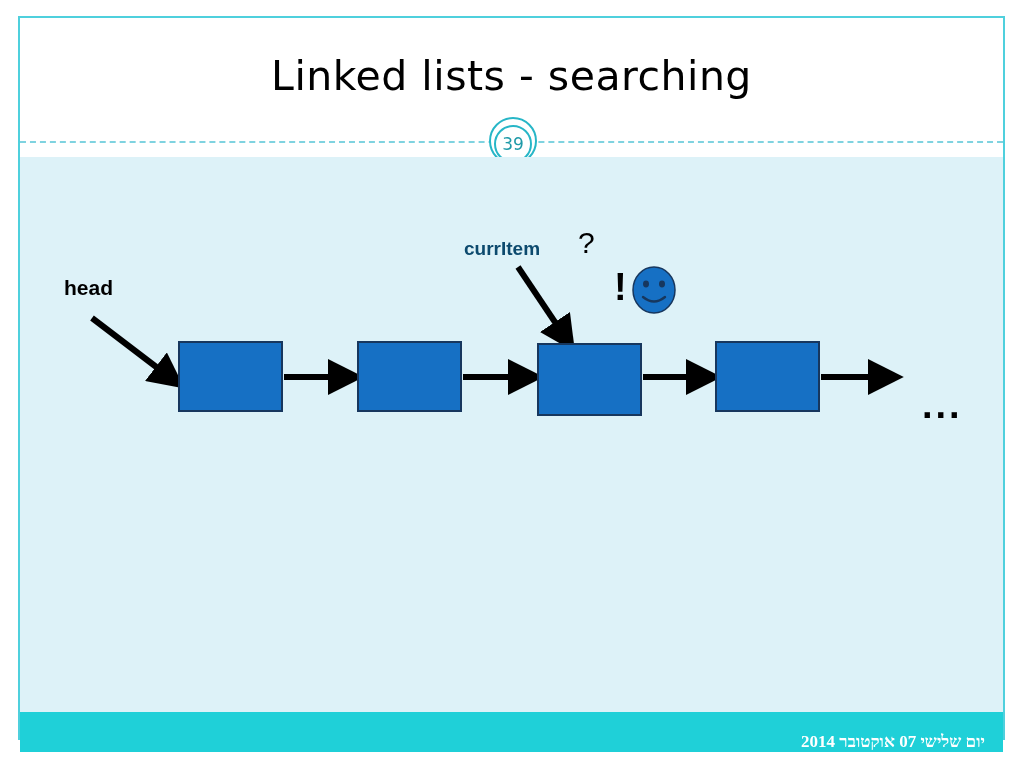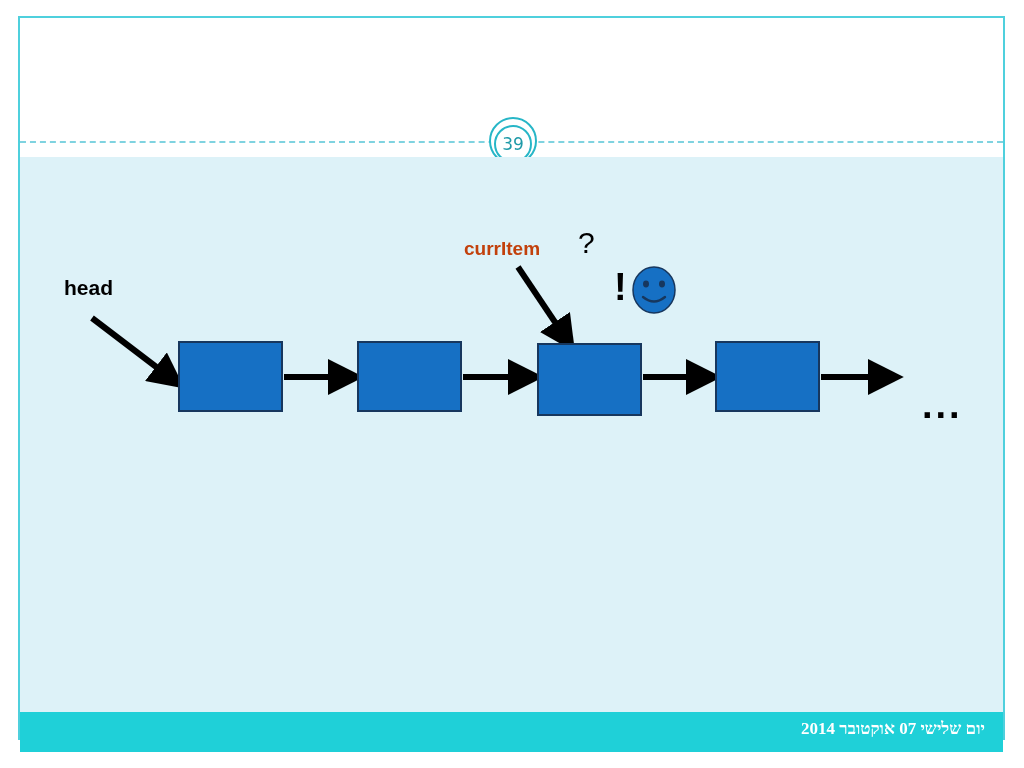--- a/index.html
+++ b/index.html
@@ -123,21 +123,21 @@
     top: 10px;
     font-family: "Liberation Serif", serif;
     font-size: 16px;
     font-weight: 700;
     color: #ffffff;
     white-space: nowrap;
   }
   .footer-right {
     position: absolute;
     right: 18px;
-    top: 7px;
+    top: 20px;
     font-family: "Liberation Serif", serif;
     font-size: 17px;
     font-weight: 700;
     color: #ffffff;
     white-space: nowrap;
     direction: rtl;
   }
 
   
   .diagram {
@@ -167,21 +167,21 @@
     text-align: right;
   }
 
   .label-curritem {
     position: absolute;
     left: 464px;
     top: 238px;
     font-family: "Liberation Sans", sans-serif;
     font-size: 19px;
     font-weight: 700;
-    color: #c2410c;
+    color: #0c4a6e;
   }
 
   .mark-question {
     position: absolute;
     left: 578px;
     top: 226px;
     font-family: "Liberation Sans", sans-serif;
     font-size: 30px;
     font-weight: 400;
     color: #000000;
@@ -216,20 +216,23 @@
     top: 266px;
     width: 44px;
     height: 48px;
   }
 </style>
 </head>
 <body>
 
 <div class="slide">
 
+  <div class="header">
+    <div class="title">Linked lists - searching</div>
+  </div>
 
   <div class="sep-line"></div>
 
   <div class="page-badge">
     <div class="page-badge-inner">39</div>
   </div>
 
   <div class="content"></div>
 
   <div class="diagram">

